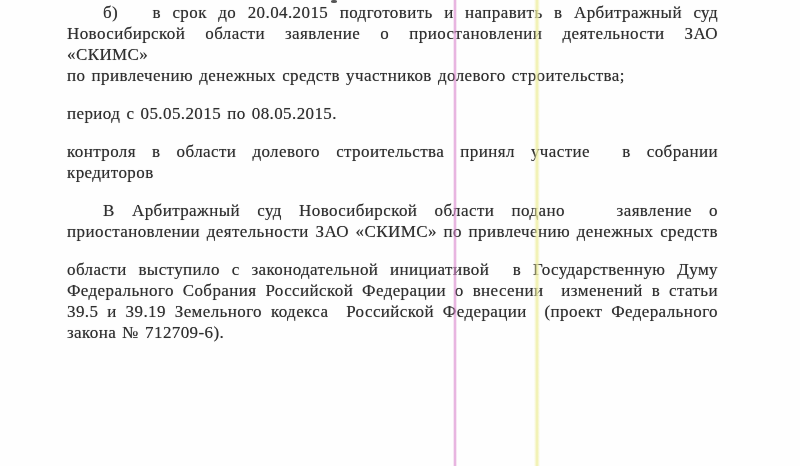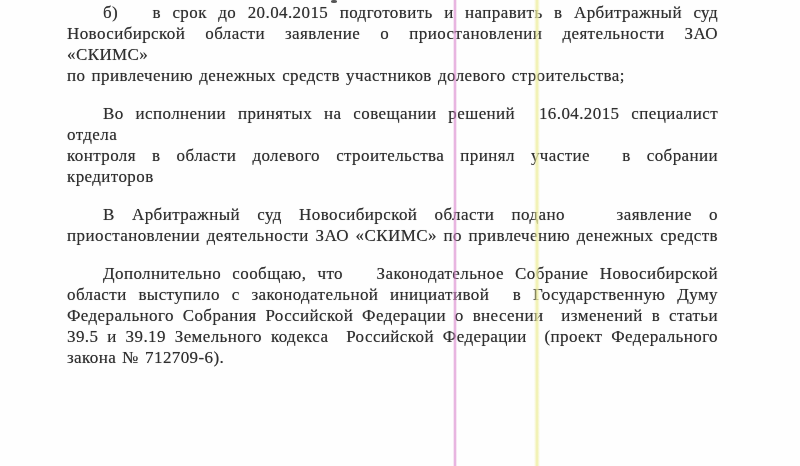--- a/index.html
+++ b/index.html
@@ -88,37 +88,36 @@
 
     <p class="para">
       </p>
       <div class="ln ln-first">б)&nbsp;&nbsp; в срок до 20.04.2015 подготовить и направить в Арбитражный суд</div>
       <div class="ln">Новосибирской области заявление о приостановлении деятельности ЗАО «СКИМС»</div>
       <div class="ln ln-last">по привлечению денежных средств участников долевого строительства;</div>
     <p></p>
 
     <p class="para">
       </p>
+      <div class="ln ln-last">период с 05.05.2015 по 08.05.2015.</div>
     <p></p>
 
     <p class="para">
       </p>
-      <div class="ln ln-first">Во исполнении принятых на совещании решений &nbsp;16.04.2015 специалист отдела</div>
       <div class="ln">контроля в области долевого строительства принял участие &nbsp;в собрании кредиторов</div>
     <p></p>
 
     <p class="para">
       </p>
       <div class="ln ln-first">В Арбитражный суд Новосибирской области подано &nbsp;&nbsp;заявление о</div>
       <div class="ln">приостановлении деятельности ЗАО «СКИМС» по привлечению денежных средств</div>
     <p></p>
 
     <p class="para">
       </p>
-      <div class="ln ln-first">Дополнительно сообщаю, что &nbsp;&nbsp;Законодательное Собрание Новосибирской</div>
       <div class="ln">области выступило с законодательной инициативой &nbsp;в Государственную Думу</div>
       <div class="ln">Федерального Собрания Российской Федерации о внесении &nbsp;изменений в статьи</div>
       <div class="ln">39.5 и 39.19 Земельного кодекса &nbsp;Российской Федерации &nbsp;(проект Федерального</div>
       <div class="ln ln-last">закона № 712709-6).</div>
     <p></p>
 
     <p class="para">
       </p>
 
     <p></p>

